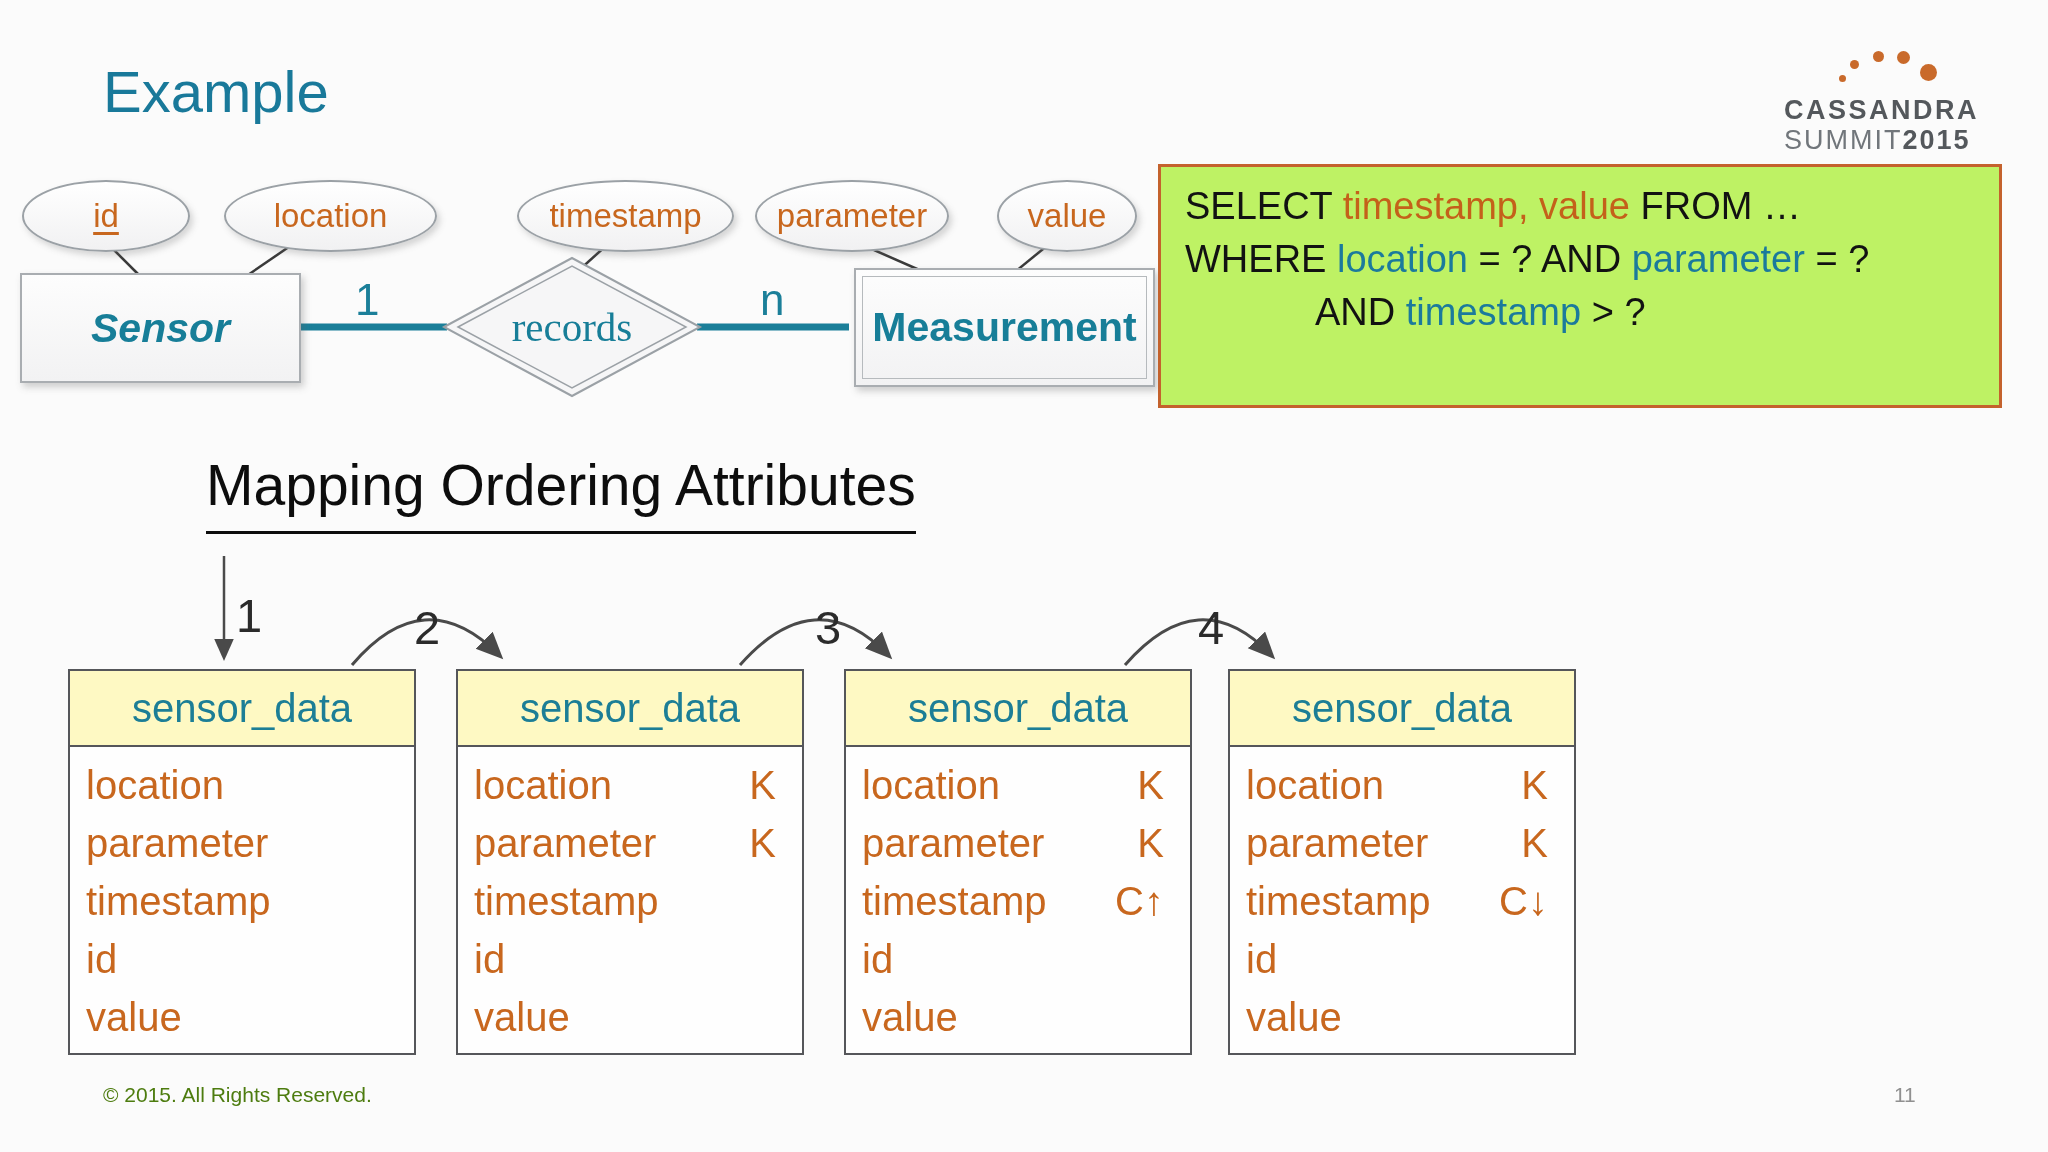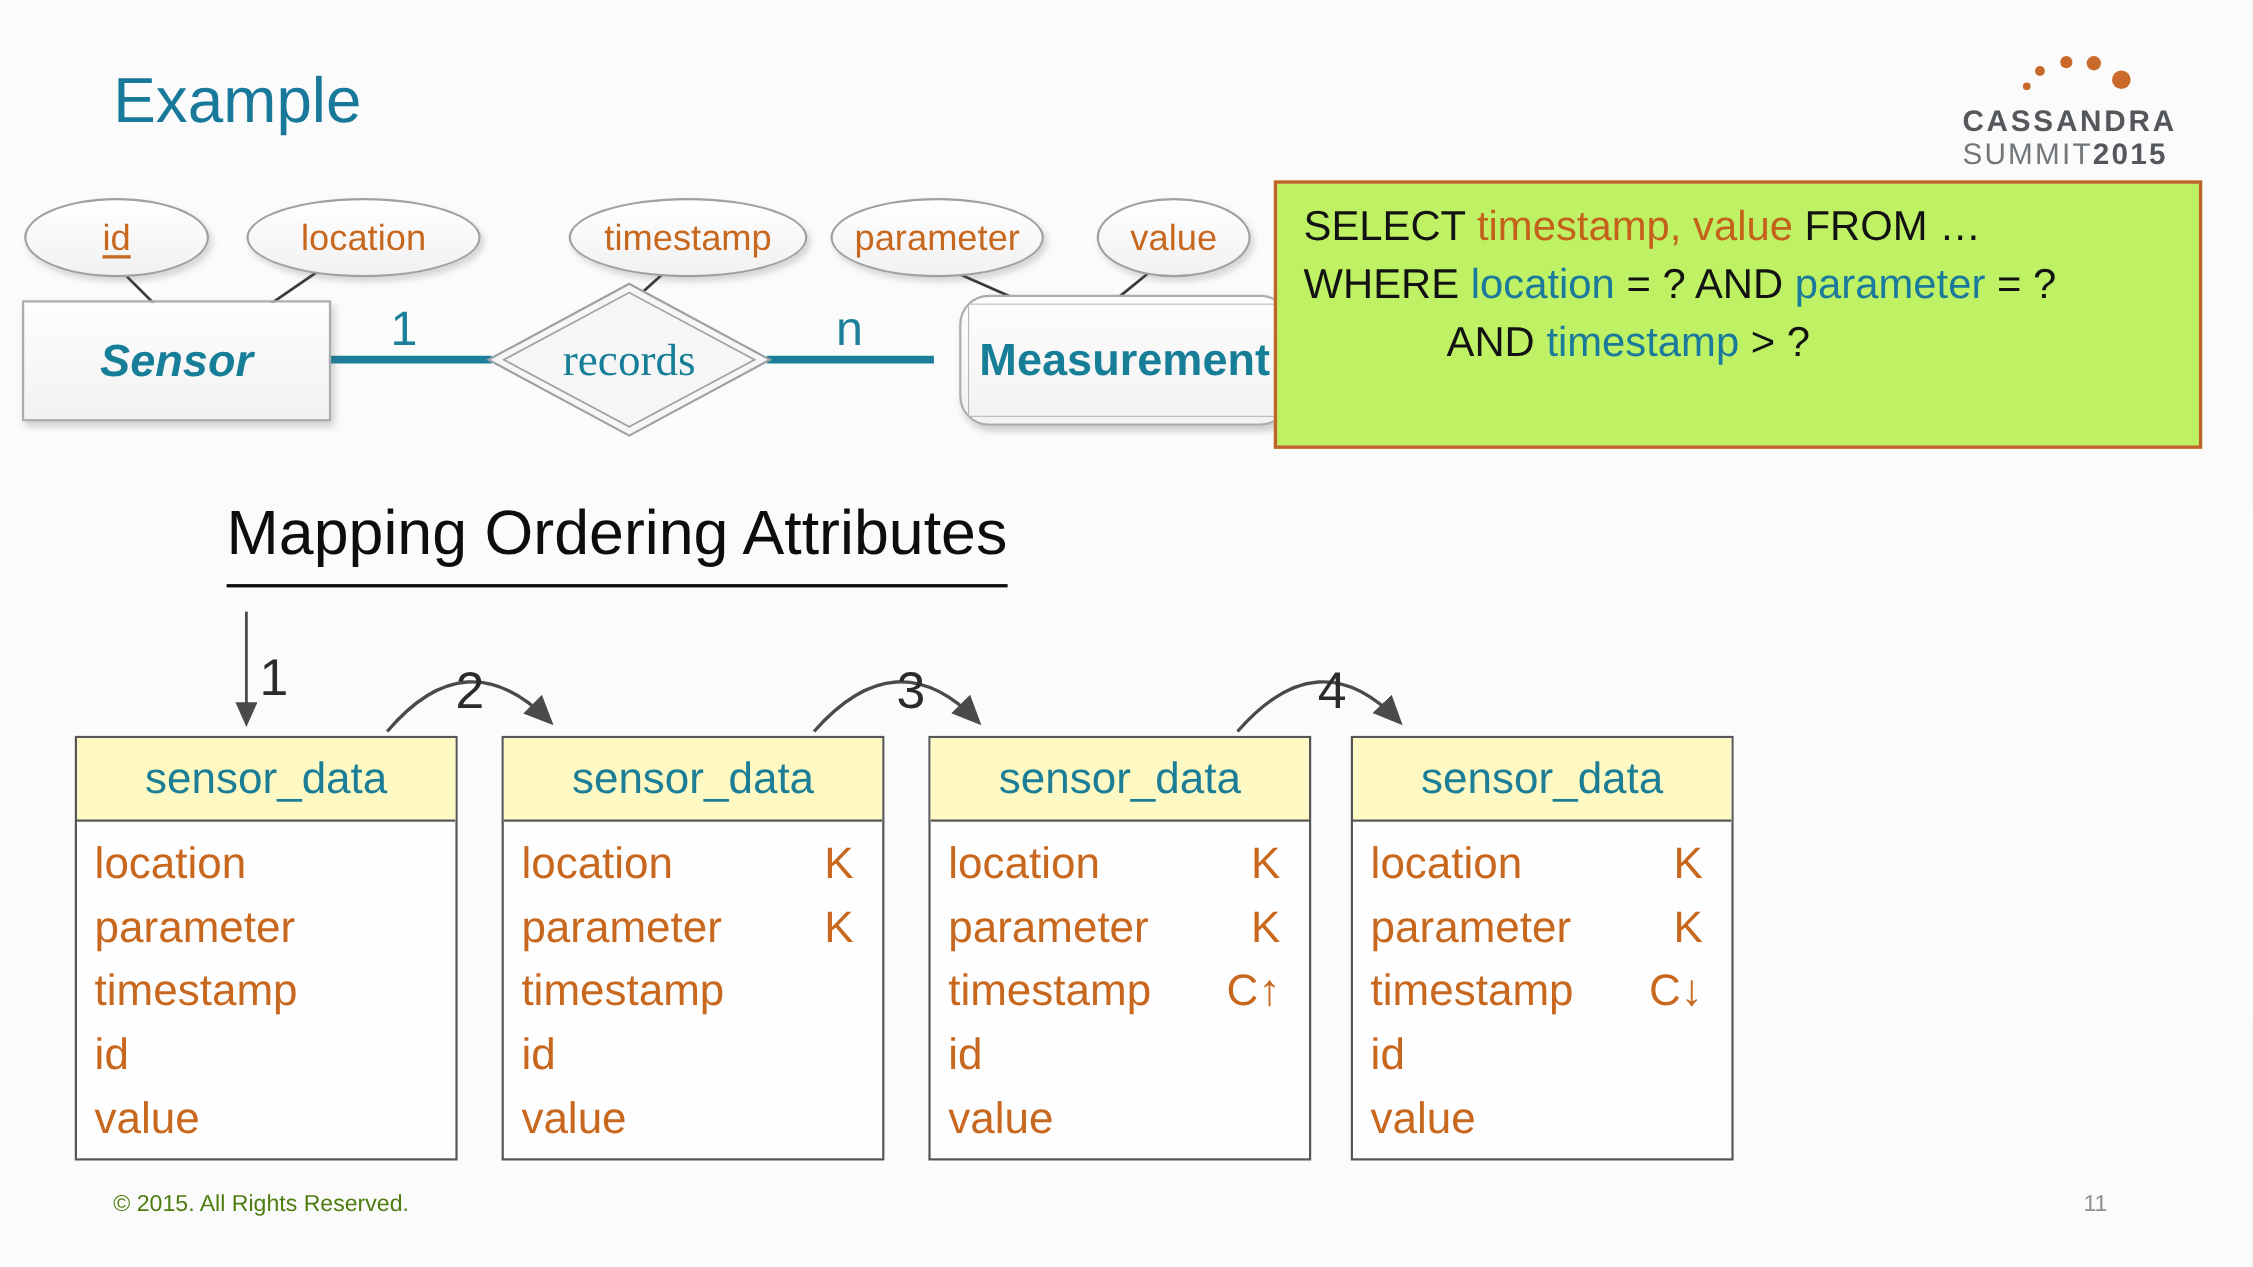--- a/index.html
+++ b/index.html
@@ -136,21 +136,21 @@
   <div class="abs ellipse" style="left:755px;top:180px;width:190px;">
     <span>parameter</span>
   </div>
   <div class="abs ellipse" style="left:997px;top:180px;width:136px;">
     <span>value</span>
   </div>
 
   <div class="abs entity" style="left:20px;top:273px;width:277px;height:106px;font-style:italic;">
     <span>Sensor</span>
   </div>
-  <div class="abs entity" style="left:872px;top:268px;width:297px;height:115px;border-radius:27px;">
+  <div class="abs entity" style="left:854px;top:268px;width:297px;height:115px;">
     <div class="entity-inner">
       <span>Measurement</span>
     </div>
   </div>
 
   <div class="abs rel-label" style="left:472px;top:303px;width:200px;">records</div>
   <div class="abs card-label" style="left:355px;top:275px;">1</div>
   <div class="abs card-label" style="left:760px;top:275px;">n</div>
 
   <div class="abs qbox">

